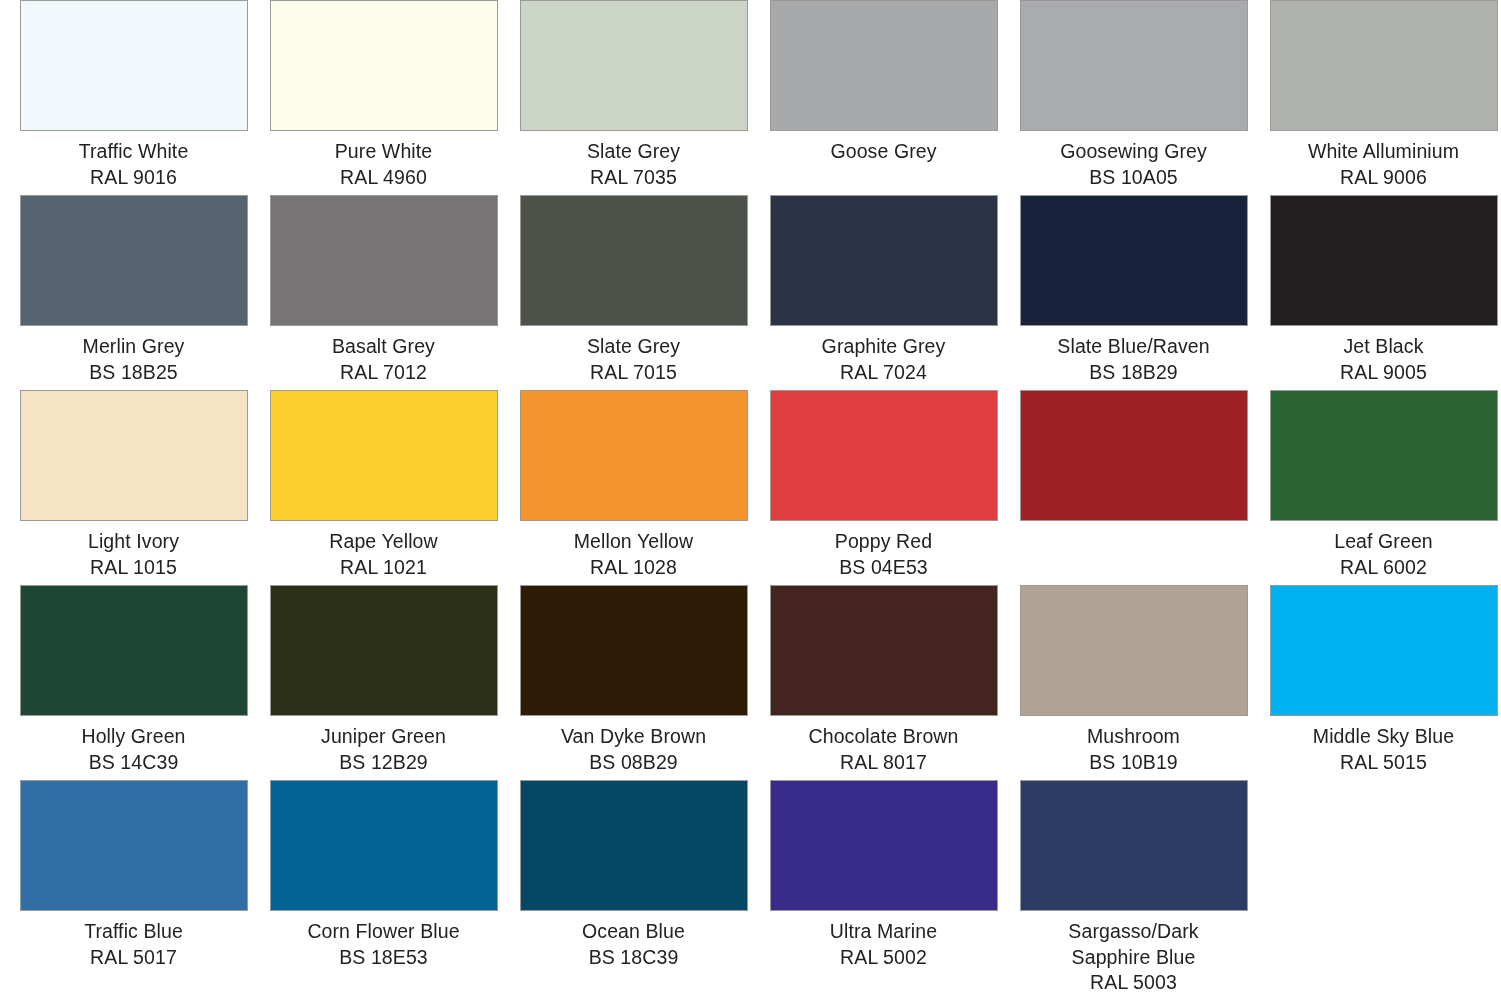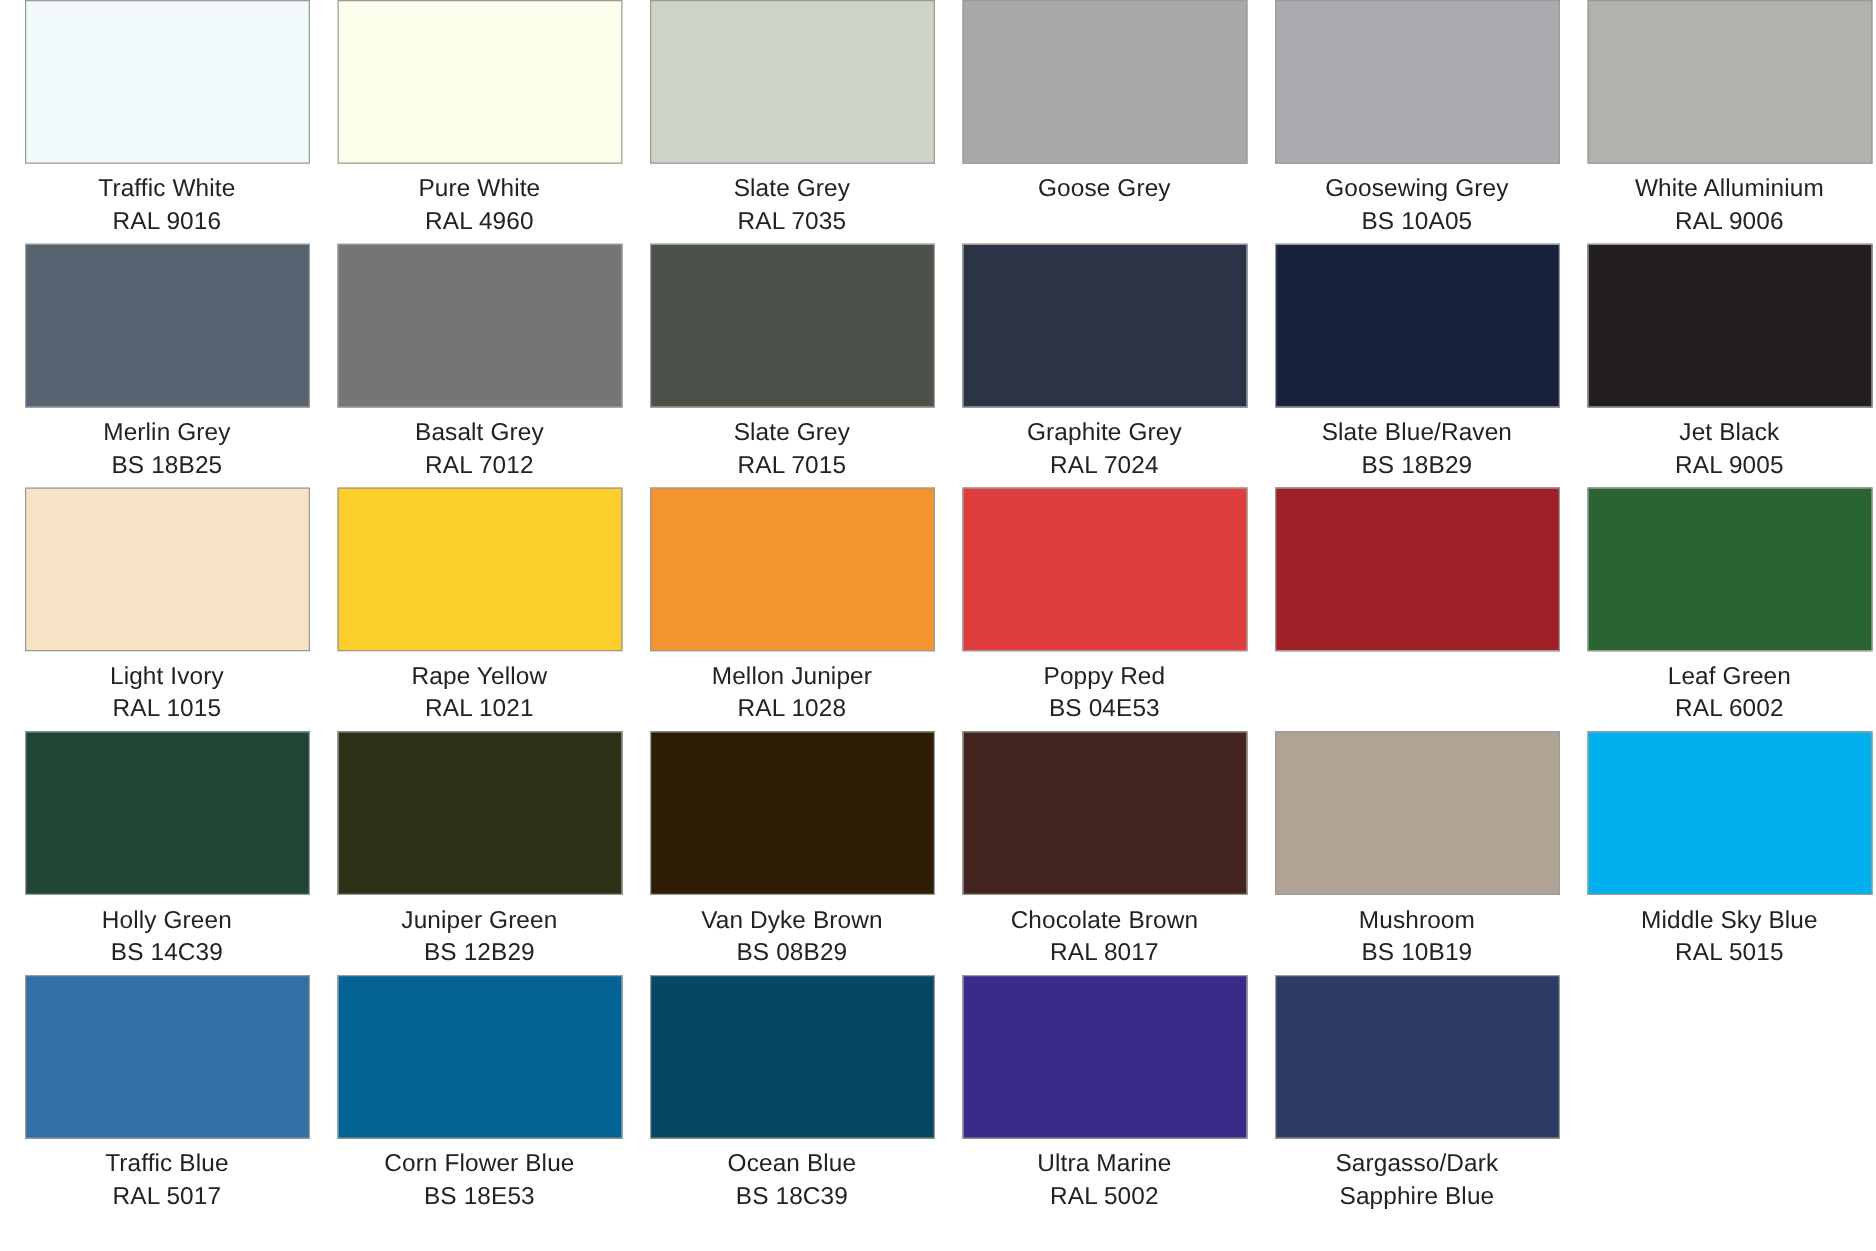--- a/index.html
+++ b/index.html
@@ -162,21 +162,21 @@
       <div class="cell">
         <div class="swatch" style="background: rgb(251, 208, 45); border-color: rgb(154, 154, 150);"></div>
         <div class="labels">
           <span class="label-name">Rape Yellow</span>
           <span class="label-code">RAL 1021</span>
         </div>
       </div>
       <div class="cell">
         <div class="swatch" style="background: rgb(243, 148, 47); border-color: rgb(154, 154, 150);"></div>
         <div class="labels">
-          <span class="label-name">Mellon Juniper</span>
+          <span class="label-name">Mellon Yellow</span>
           <span class="label-code">RAL 1028</span>
         </div>
       </div>
       <div class="cell">
         <div class="swatch" style="background: rgb(224, 62, 62); border-color: rgb(154, 154, 150);"></div>
         <div class="labels">
           <span class="label-name">Poppy Red</span>
           <span class="label-code">BS 04E53</span>
         </div>
       </div>
@@ -258,20 +258,21 @@
         <div class="labels">
           <span class="label-name">Ultra Marine</span>
           <span class="label-code">RAL 5002</span>
         </div>
       </div>
       <div class="cell">
         <div class="swatch" style="background: rgb(45, 60, 101); border-color: rgb(154, 154, 150);"></div>
         <div class="labels">
           <span class="label-name">Sargasso/Dark
 Sapphire Blue</span>
+          <span class="label-code">RAL 5003</span>
         </div>
       </div>
       <div class="cell empty">
         <div class="swatch"></div>
         <div class="labels">
           <span class="label-name"></span>
           <span class="label-code"></span>
         </div>
       </div>
     </div>

